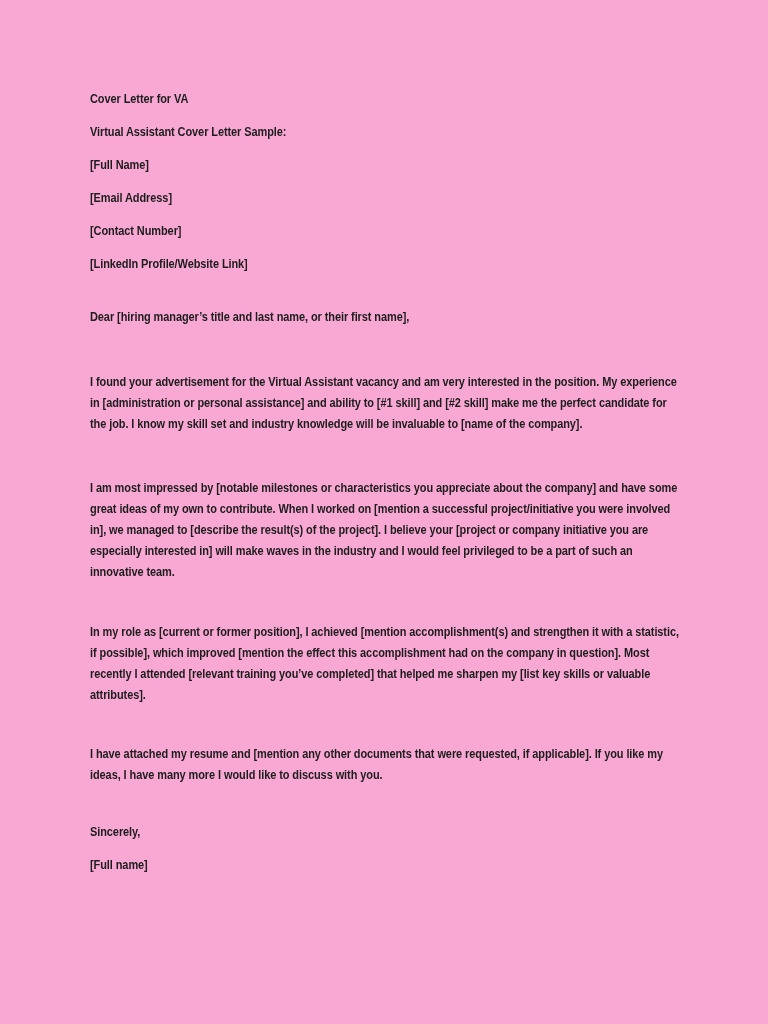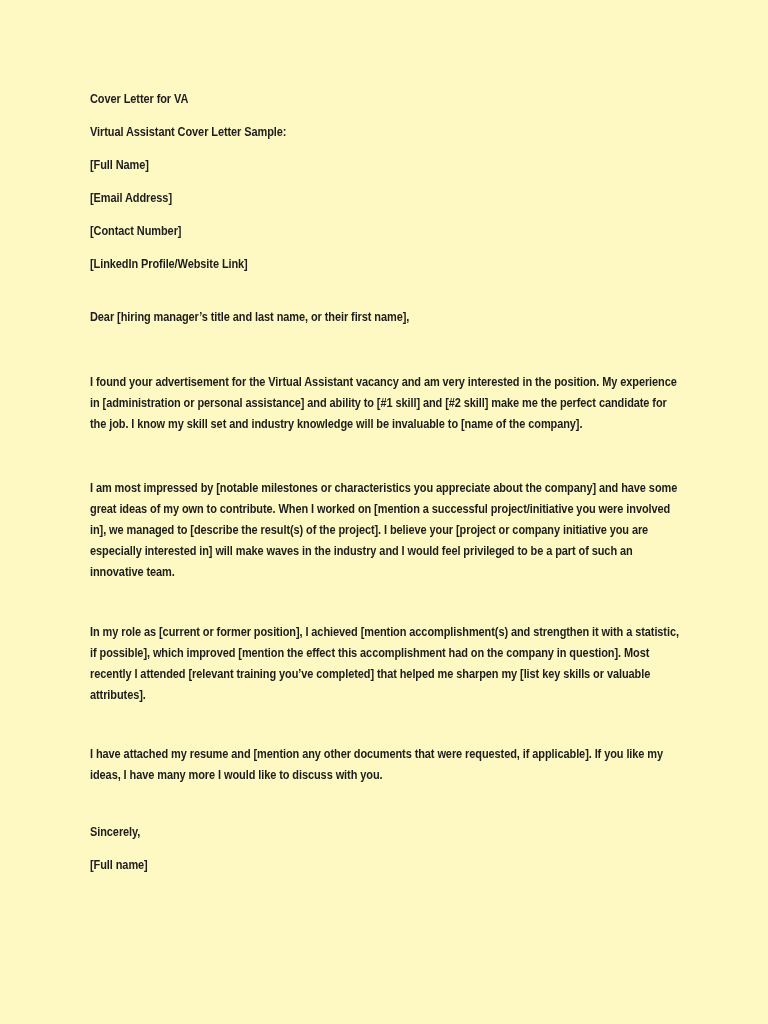--- a/index.html
+++ b/index.html
@@ -4,21 +4,21 @@
 <style>
   html, body {
     margin: 0;
     padding: 0;
     background: #ffffff;
   }
   .page {
     position: relative;
     width: 768px;
     height: 1024px;
-    background: #fef9c3;
+    background: #f9a8d4;
     overflow: hidden;
     font-family: "Liberation Sans", sans-serif;
   }
   .doc {
     position: absolute;
     left: 90px;
     top: 88px;
     width: 700px;
     transform: scaleX(0.845);
     transform-origin: 0 0;

